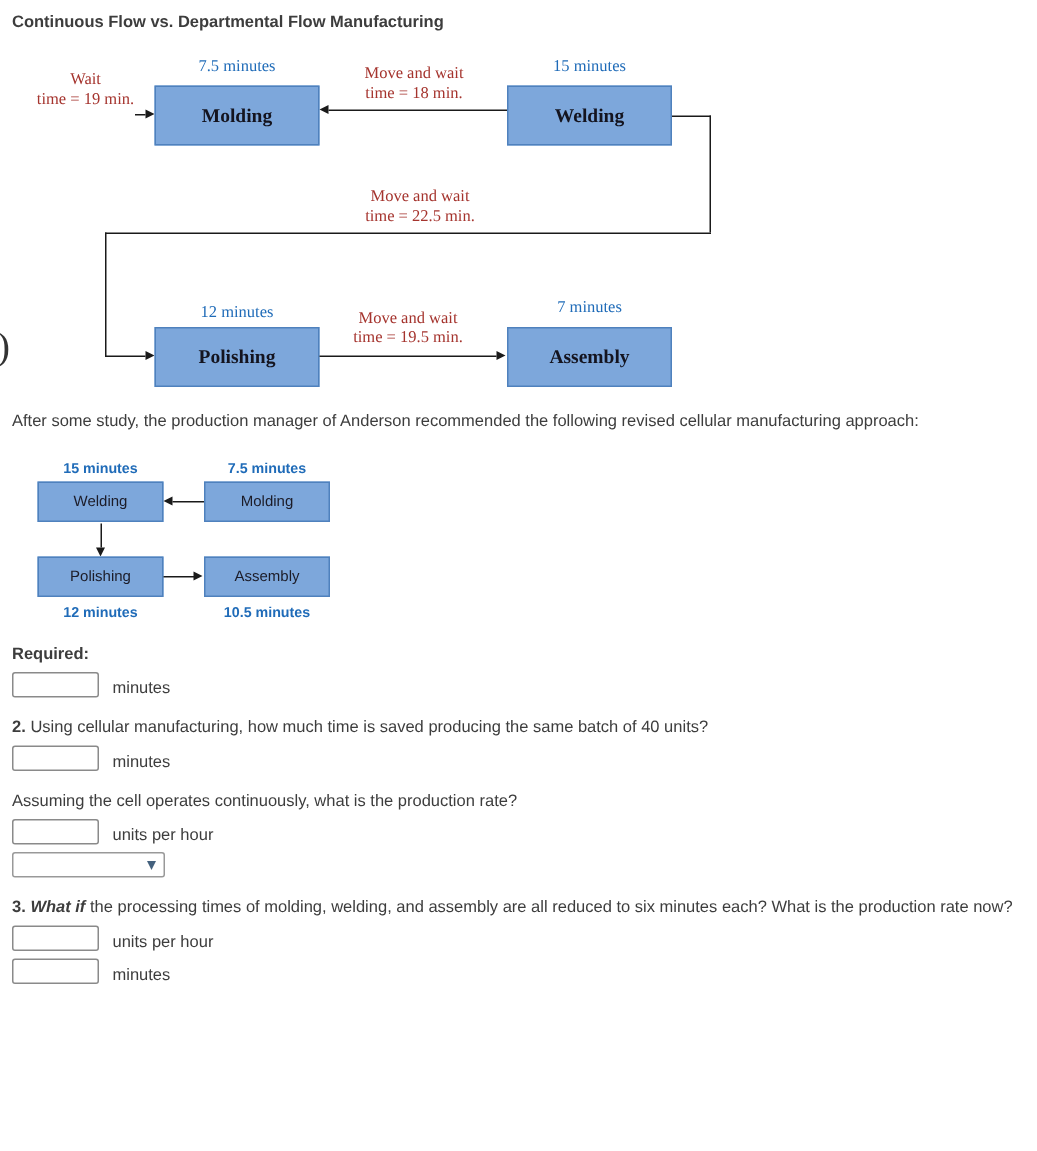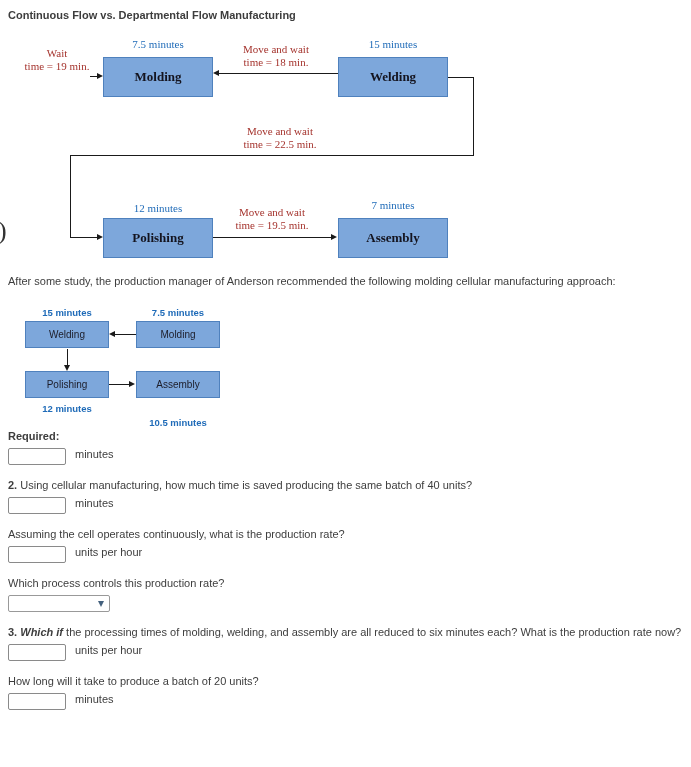--- a/index.html
+++ b/index.html
@@ -27,21 +27,21 @@
   .tri.r{border-top:3.5px solid transparent;border-bottom:3.5px solid transparent;border-left:6px solid #1a1a1a;}
   .tri.l{border-top:3.5px solid transparent;border-bottom:3.5px solid transparent;border-right:6px solid #1a1a1a;}
   .tri.d{border-left:3.5px solid transparent;border-right:3.5px solid transparent;border-top:6px solid #1a1a1a;}
   .paren{position:absolute;left:-2px;top:216px;font-size:26px;line-height:30px;
          font-family:"Liberation Serif",serif;color:#333;}
   .req{font-weight:bold;margin-top:12px;}
   .qtext{margin-top:14px;}
   .qtext.first{margin-top:7px;}
   .qnum{font-weight:bold;}
   .qemph{font-weight:bold;font-style:italic;}
-  .ansrow{display:flex;align-items:flex-start;margin-top:5px;height:17px;}
+  .ansrow{display:flex;align-items:flex-end;margin-top:5px;height:17px;}
   .ansinput{width:50px;height:13px;border:1px solid #8a8a8a;border-radius:2px;font-size:11px;
             padding:1px 3px;margin:0;outline:none;background:#fff;font-family:"Liberation Sans",sans-serif;}
   .unit{margin-left:9px;font-size:11px;}
   .ddl{position:relative;width:100px;height:15px;border:1px solid #999;border-radius:2px;
        background:#fff;margin-top:5px;box-sizing:content-box;}
   .ddl .tri.d{position:absolute;right:5px;top:5px;border-top-color:#44617e;}
 </style>
 </head>
 <body>
 
@@ -91,37 +91,37 @@
       <div>Move and wait</div>
       <div>time = 19.5 min.</div>
     </div>
     <div class="hline" style="left:205px;top:202px;width:118px;"></div>
     <div class="tri r" style="left:323px;top:198.5px;"></div>
 
     <div class="lab blue" style="left:330px;top:164px;width:110px;">7 minutes</div>
     <div class="pbox" style="left:330px;top:183px;">Assembly</div>
   </div>
 
-  <div class="txt">After some study, the production manager of Anderson recommended the following molding cellular manufacturing approach:</div>
+  <div class="txt">After some study, the production manager of Anderson recommended the following revised cellular manufacturing approach:</div>
 
   <div class="diag diag2">
     <div class="lab2" style="left:17px;top:3px;width:84px;">15 minutes</div>
     <div class="lab2" style="left:128px;top:3px;width:84px;">7.5 minutes</div>
     <div class="pbox2" style="left:17px;top:17px;">Welding</div>
     <div class="pbox2" style="left:128px;top:17px;">Molding</div>
     <div class="tri l" style="left:101px;top:27px;"></div>
     <div class="hline" style="left:107px;top:30px;width:21px;"></div>
     <div class="vline" style="left:59px;top:45px;height:16px;"></div>
     <div class="tri d" style="left:55.5px;top:61px;"></div>
     <div class="pbox2" style="left:17px;top:67px;">Polishing</div>
     <div class="pbox2" style="left:128px;top:67px;">Assembly</div>
     <div class="hline" style="left:101px;top:80px;width:21px;"></div>
     <div class="tri r" style="left:121px;top:76.5px;"></div>
     <div class="lab2" style="left:17px;top:99px;width:84px;">12 minutes</div>
-    <div class="lab2" style="left:128px;top:113px;width:84px;">10.5 minutes</div>
+    <div class="lab2" style="left:128px;top:99px;width:84px;">10.5 minutes</div>
   </div>
 
   <div class="txt req">Required:</div>
 
   <div class="ansrow">
     <input type="text" class="ansinput" value="" style="">
     <span class="unit">minutes</span>
   </div>
 
   <div class="txt qtext">
@@ -132,34 +132,32 @@
     <input type="text" class="ansinput" value="" style="">
     <span class="unit">minutes</span>
   </div>
 
   <div class="txt qtext">Assuming the cell operates continuously, what is the production rate?</div>
   <div class="ansrow">
     <input type="text" class="ansinput" value="" style="">
     <span class="unit">units per hour</span>
   </div>
 
-  <div class="txt qtext">Which process controls this production rate?</div>
   <div class="ddl">
     <div class="tri d"></div>
   </div>
 
   <div class="txt qtext">
     <span class="qnum">3.</span>
-    <span class="qemph">Which if</span>
+    <span class="qemph">What if</span>
     <span>the processing times of molding, welding, and assembly are all reduced to six minutes each? What is the production rate now?</span>
   </div>
   <div class="ansrow">
     <input type="text" class="ansinput" value="" style="">
     <span class="unit">units per hour</span>
   </div>
 
-  <div class="txt qtext">How long will it take to produce a batch of 20 units?</div>
   <div class="ansrow">
     <input type="text" class="ansinput" value="" style="">
     <span class="unit">minutes</span>
   </div>
 
 </div>
 
 </body></html>

